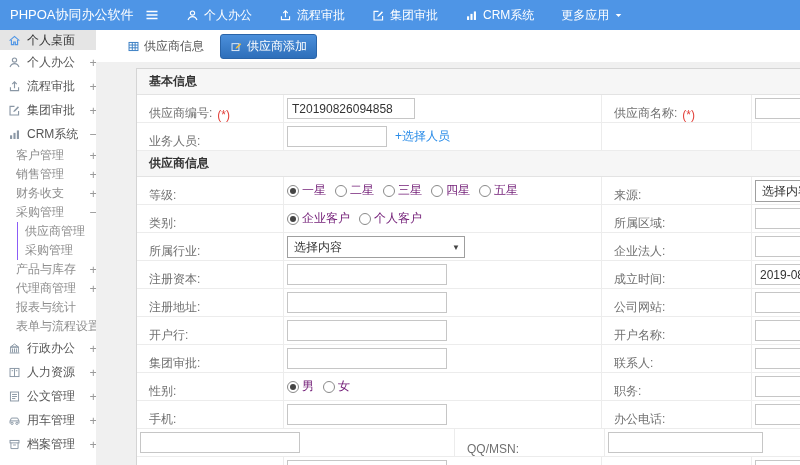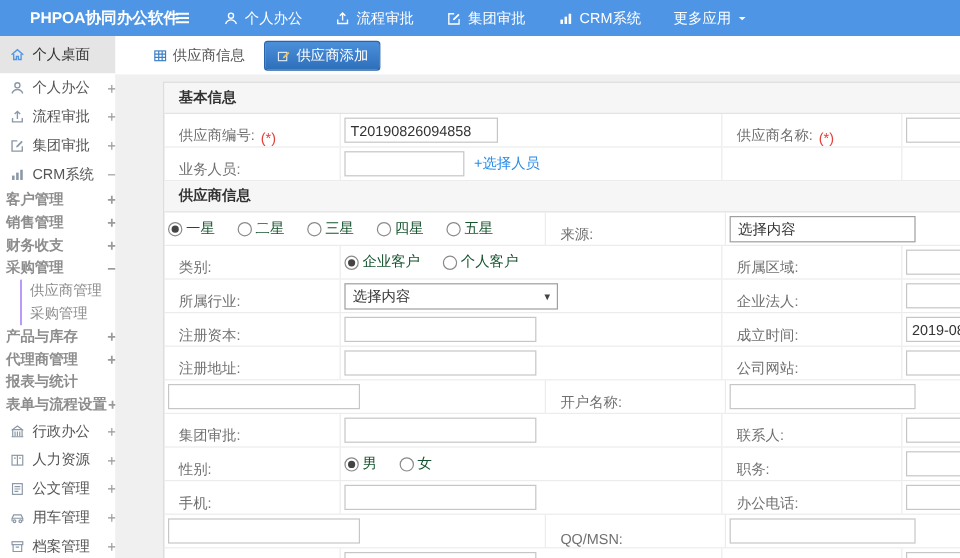--- a/index.html
+++ b/index.html
@@ -9,35 +9,35 @@
     --icon-active:#4e95e6;
   }
   *{margin:0;padding:0;box-sizing:border-box;}
   html,body{width:800px;height:465px;overflow:hidden;background:#f0f0f0;
     font-family:"Liberation Sans","DejaVu Sans",sans-serif;}
   .icon svg{display:block;}
 
   
   .topbar{position:absolute;top:0;left:0;width:800px;height:30px;background:var(--topbar-bg);
     display:flex;align-items:center;color:#fff;z-index:20;}
-  .logo{width:136px;padding-left:25px;font-size:13px;font-weight:bold;white-space:nowrap;}
+  .logo{width:136px;padding-left:10px;font-size:13px;font-weight:normal;white-space:nowrap;}
   .hamburger{margin-left:8px;color:#fff;cursor:pointer;}
   .topnav{display:flex;align-items:center;gap:27px;margin-left:26px;font-size:12px;}
   .nav-item{display:flex;align-items:center;gap:5px;cursor:pointer;white-space:nowrap;}
   .nav-item .icon{color:#fff;}
 
   
   .sidebar{position:absolute;top:30px;left:0;width:108px;height:435px;background:#fff;
     border-right:1px solid #e0e0e0;overflow:hidden;font-size:12px;}
   .side-item{position:relative;display:flex;align-items:center;color:#555;cursor:pointer;}
   .side-item.d0{height:24px;padding-left:8px;gap:6px;}
-  .side-item.d0.active{height:31px;background:#e5e5e5;color:#333;}
+  .side-item.d0.active{height:20px;background:#e5e5e5;color:#333;}
   .side-item.d0 .side-ic{color:#8a97a5;}
   .side-item.d0.active .side-ic{color:var(--icon-active);}
-  .side-item.d1{height:19px;padding-left:5px;color:#8d8d8d;font-weight:bold;}
+  .side-item.d1{height:19px;padding-left:16px;color:#8d8d8d;}
   .side-item.d2{height:19px;padding-left:7px;color:#8d8d8d;}
   .subtree{margin-left:17px;border-left:1px solid #8b5cf6;}
   .exp{position:absolute;right:10px;color:#9a9a9a;font-size:13px;line-height:1;}
   .exp.inline{position:static;margin-left:1px;}
   .side-label{white-space:nowrap;}
 
   
   .content{position:absolute;top:30px;left:96px;width:792px;height:435px;background:#f0f0f0;overflow:hidden;}
   .tabbar{height:32px;background:#fff;display:flex;align-items:center;padding-left:25px;gap:10px;font-size:12px;}
   .tab{display:flex;align-items:center;gap:4px;cursor:pointer;color:#555;padding:3px 6px;}
@@ -54,21 +54,21 @@
   .c2{width:318px;padding-left:3px;border-right:1px solid #ececec;}
   .c3{width:150px;padding-left:12px;color:#707070;border-right:1px solid #ececec;align-items:flex-end;}
   .c4{flex:1;padding-left:3px;}
   .req{color:var(--required);margin-left:5px;}
   .tinput{height:21px;border:1px solid #c6c6c6;font-size:12px;padding:0 4px;color:#333;
     font-family:inherit;background:#fff;}
   .plink{color:var(--link);margin-left:8px;cursor:pointer;text-decoration:none;white-space:nowrap;}
   .sel{position:relative;height:22px;line-height:20px;border:1px solid #9f9f9f;background:#fff;
     color:#333;padding:0 18px 0 6px;cursor:pointer;white-space:nowrap;overflow:hidden;}
   .sel-caret{position:absolute;right:4px;top:1px;font-size:8px;color:#444;}
-  .radios{display:flex;align-items:center;gap:19px;color:#14532d;}
+  .radios{display:flex;align-items:center;gap:9px;color:#701a75;}
   .ropt{display:flex;align-items:center;gap:3px;cursor:pointer;white-space:nowrap;}
   .radio{display:inline-block;width:12px;height:12px;border:1px solid #8a8a8a;border-radius:50%;
     background:#fff;position:relative;}
   .radio.checked::after{content:"";position:absolute;left:2px;top:2px;width:6px;height:6px;
     border-radius:50%;background:#444;}
 </style>
 </head>
 <body>
 
 <div class="topbar">
@@ -317,20 +317,23 @@
           </div>
           <div class="fcell c2">
             <input type="text" class="tinput" style="width: 100px;">
             <a class="plink">+选择人员</a>
           </div>
           <div class="fcell c3"></div>
           <div class="fcell c4"></div>
         </div>
         <div class="sec-header">供应商信息</div>
         <div class="frow">
+          <div class="fcell c1">
+            <span class="flabel">等级:</span>
+          </div>
           <div class="fcell c2">
             <span class="radios">
               <span class="ropt">
                 <span class="radio checked"></span>
                 <span class="rlabel">一星</span>
               </span>
               <span class="ropt">
                 <span class="radio"></span>
                 <span class="rlabel">二星</span>
               </span>
@@ -414,20 +417,23 @@
             <input type="text" class="tinput" style="width: 160px;">
           </div>
           <div class="fcell c3">
             <span class="flabel">公司网站:</span>
           </div>
           <div class="fcell c4">
             <input type="text" class="tinput" style="width: 155px;">
           </div>
         </div>
         <div class="frow">
+          <div class="fcell c1">
+            <span class="flabel">开户行:</span>
+          </div>
           <div class="fcell c2">
             <input type="text" class="tinput" style="width: 160px;">
           </div>
           <div class="fcell c3">
             <span class="flabel">开户名称:</span>
           </div>
           <div class="fcell c4">
             <input type="text" class="tinput" style="width: 155px;">
           </div>
         </div>

